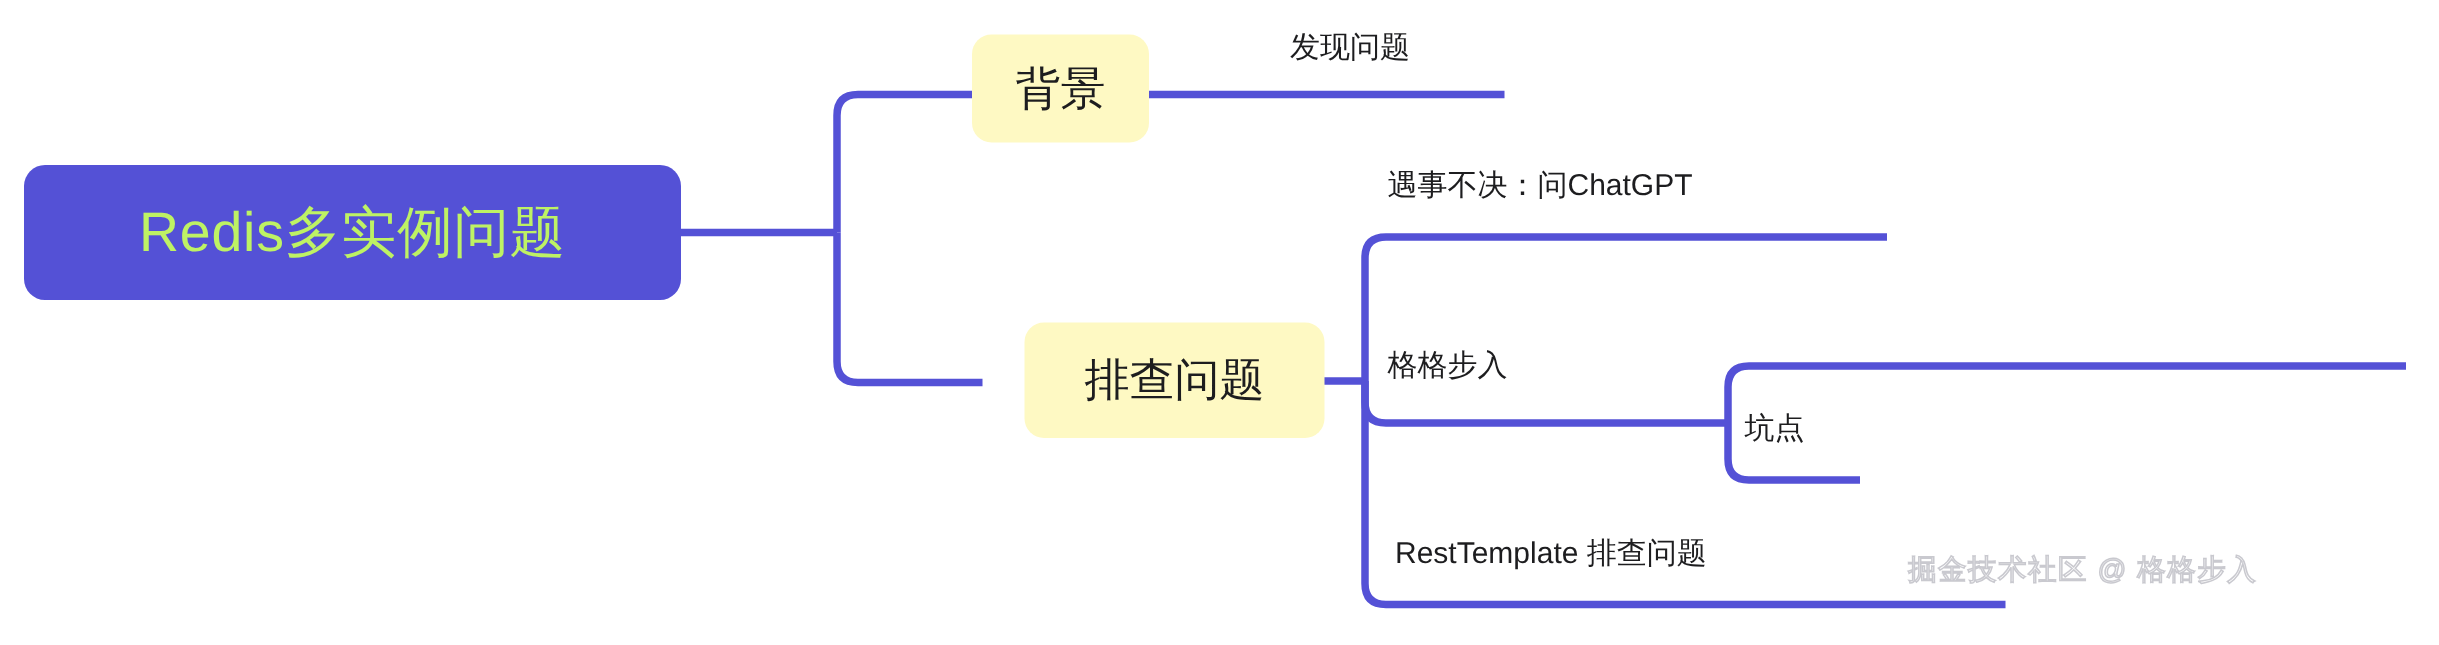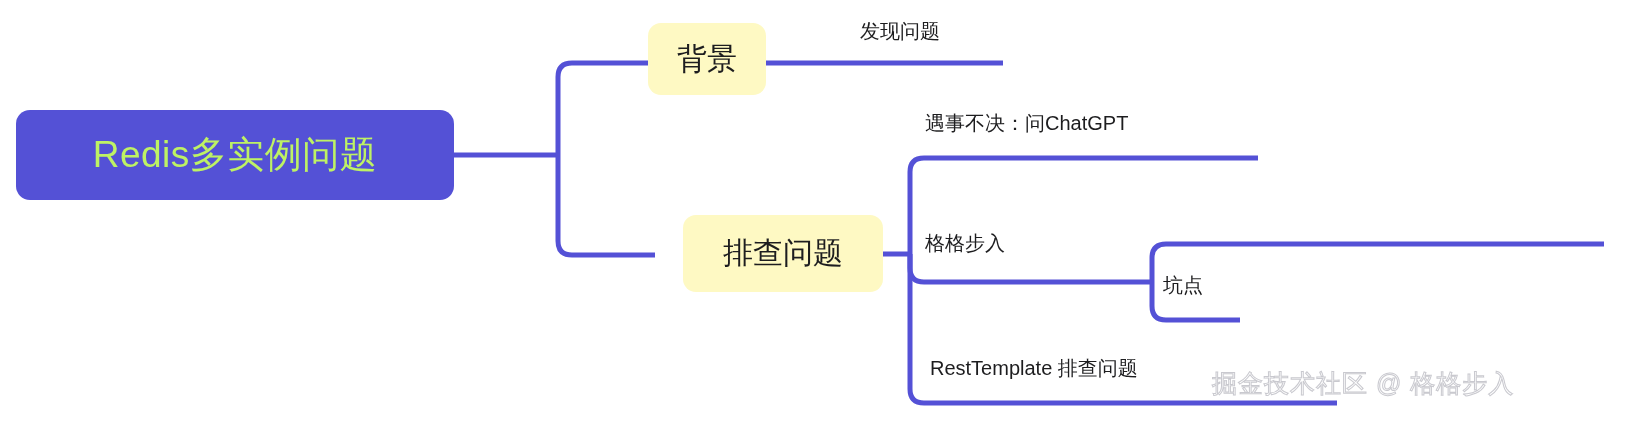--- a/index.html
+++ b/index.html
@@ -68,23 +68,23 @@
     justify-content: flex-start;
   }
   .leaf-l1 { left: 860px; top: 8px; height: 46px; }
   .leaf-l2 { left: 925px; top: 100px; height: 46px; }
   .leaf-l3 { left: 925px; top: 220px; height: 46px; }
   .leaf-l4 { left: 1160px; top: 186px; height: 46px; }
   .leaf-l5 { left: 1163px; top: 262px; height: 46px; justify-content: flex-end; }
   .leaf-l6 { left: 930px; top: 345px; height: 46px; }
   .watermark {
     position: absolute;
-    left: 1212px;
+    left: 1272px;
     top: 367px;
-    font-size: 25px;
+    font-size: 19px;
     color: #ffffff;
     -webkit-text-stroke: 1px #c9c9cf;
     letter-spacing: 1px;
     white-space: nowrap;
     user-select: none;
   }
 </style>
 </head>
 <body>
 

